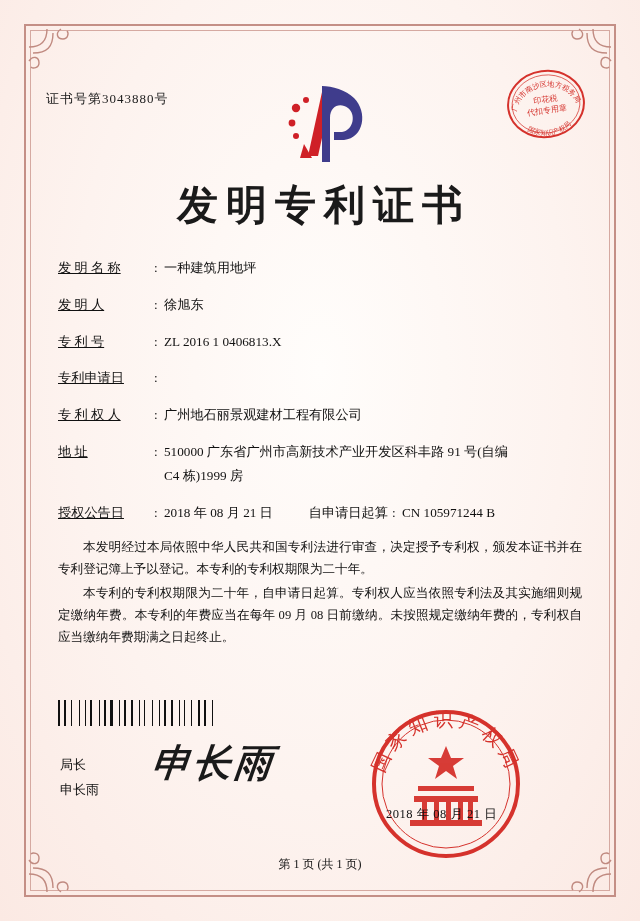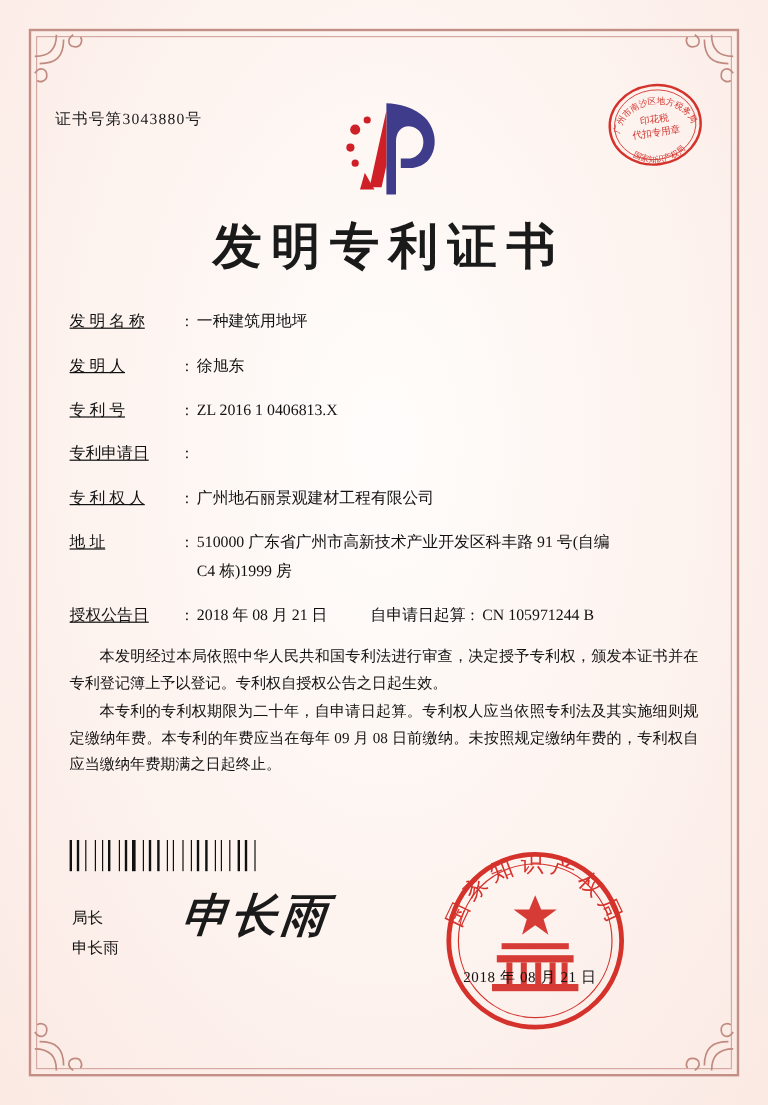--- a/index.html
+++ b/index.html
@@ -338,21 +338,21 @@
       <span class="field-label">授权公告日</span>
       <span class="field-colon">:</span>
       <span class="field-value">2018 年 08 月 21 日</span>
       <span class="field-label2">自申请日起算</span>
       <span class="field-colon">:</span>
       <span class="field-value">CN 105971244 B</span>
     </div>
   </div>
 
   <div class="body-text">
-    <p>本发明经过本局依照中华人民共和国专利法进行审查，决定授予专利权，颁发本证书并在专利登记簿上予以登记。专利权自授权公告之日起生效。</p>
+    <p>本发明经过本局依照中华人民共和国专利法进行审查，决定授予专利权，颁发本证书并在专利登记簿上予以登记。本专利的专利权期限为二十年。</p>
     <p>本专利的专利权期限为二十年，自申请日起算。专利权人应当依照专利法及其实施细则规定缴纳年费。本专利的年费应当在每年 09 月 08 日前缴纳。未按照规定缴纳年费的，专利权自应当缴纳年费期满之日起终止。</p>
   </div>
 
   <div class="barcode">
       <i style="width: 3px; margin-right: 1px;"></i>
       <i style="width: 1px; margin-right: 2px; background: transparent;"></i>
       <i style="width: 2px; margin-right: 3px;"></i>
       <i style="width: 1px; margin-right: 1px; background: transparent;"></i>
       <i style="width: 1px; margin-right: 2px;"></i>
       <i style="width: 3px; margin-right: 3px; background: transparent;"></i>
@@ -425,13 +425,14 @@
           <rect x="96" y="102" width="5" height="18"></rect>
           <rect x="106" y="102" width="5" height="18"></rect>
         </g>
         <rect x="48" y="120" width="72" height="6"></rect>
       </g>
     </svg>
   </div>
 
   <div class="seal-date">2018 年 08 月 21 日</div>
 
+  <div class="page-footer">第 1 页 (共 1 页)</div>
 </div>
 
 </body></html>

